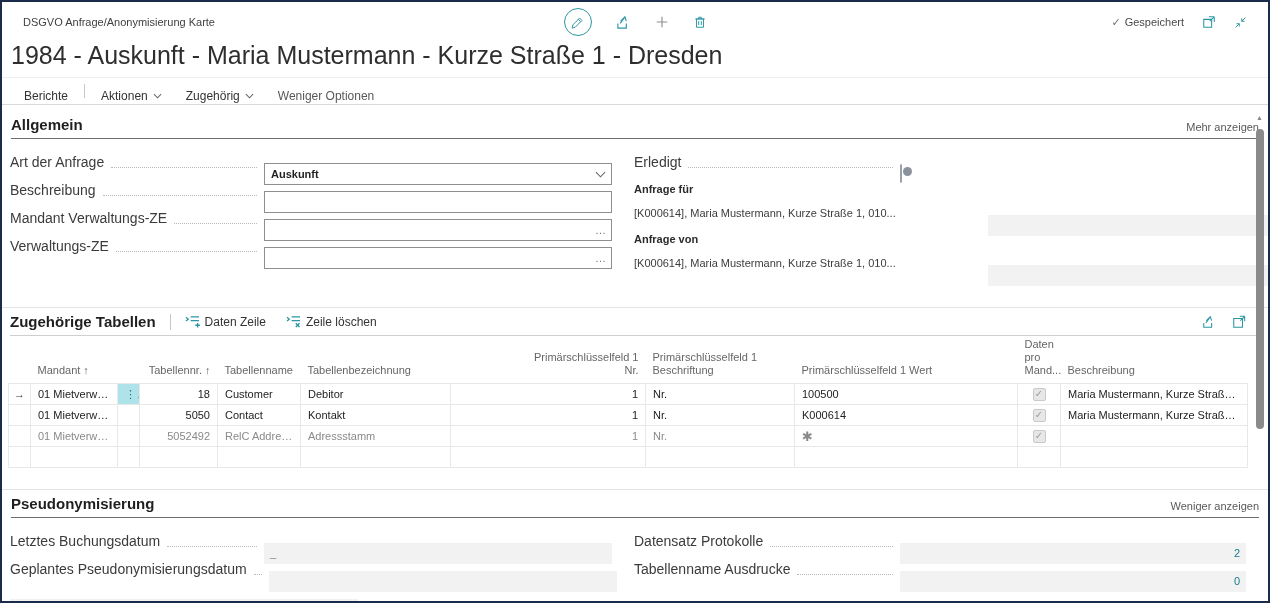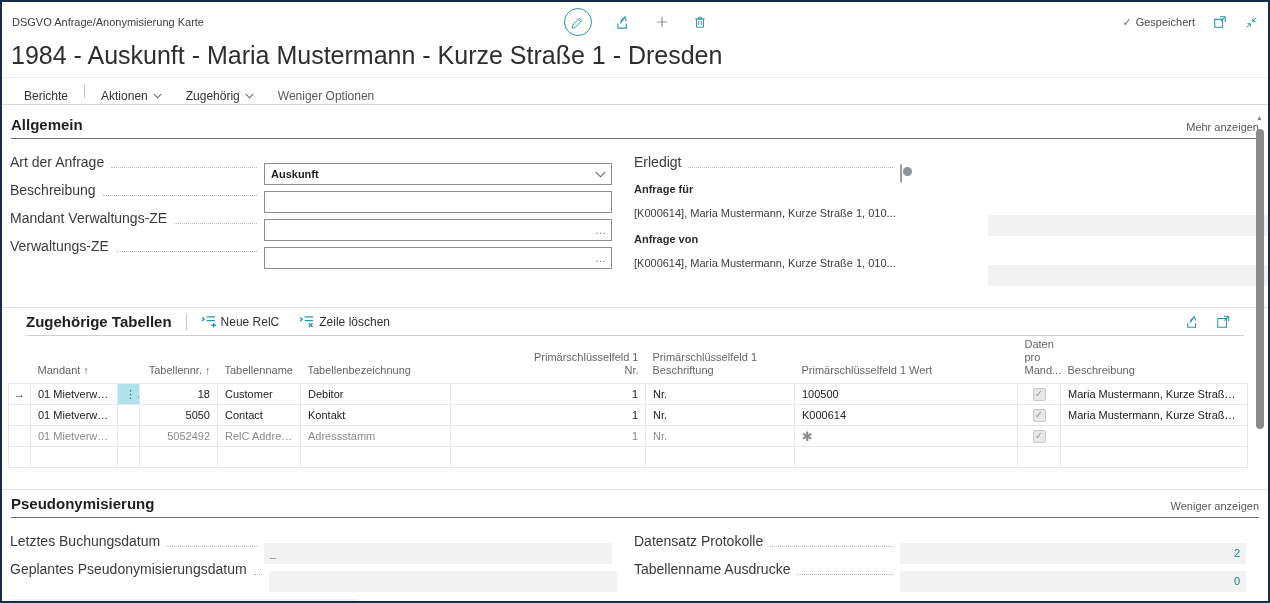--- a/index.html
+++ b/index.html
@@ -6,21 +6,21 @@
   html,body { background:#fff; }
   body { font-family:"Liberation Sans","DejaVu Sans",sans-serif; }
   .frame {
     position:relative; width:1270px; height:603px;
     border:2px solid #1b2b4b; background:#fff; overflow:hidden;
   }
 
   
   .appbar {
     display:grid; grid-template-columns:1fr auto 1fr; align-items:center;
-    margin-top:6px; padding:0 10px; height:28px;
+    margin-top:6px; padding:0 21px; height:28px;
   }
   .appbar .caption { font-size:11px; color:#404040; justify-self:start; }
   .cmd-icons { display:flex; align-items:center; gap:24px; justify-self:center; }
   .icon-btn { display:inline-flex; align-items:center; justify-content:center; cursor:pointer; color:#2b96a5; background:none; border:none; }
   .icon-btn svg { display:block; }
   .pencil-circle { width:28px; height:28px; border:1px solid #2b96a5; border-radius:50%; }
   .plus-gray { color:#8e8e8e; }
   .save-area { justify-self:end; display:flex; align-items:center; gap:18px; }
   .saved { font-size:11px; color:#4a4a4a; display:flex; align-items:center; gap:4px; }
   .saved .chk { color:#6d6d6d; font-size:11px; }
@@ -80,21 +80,21 @@
 
   .sub-label { font-size:11px; font-weight:700; color:#2b2b2b; height:24px; display:flex; align-items:flex-end; padding-bottom:5px; }
   .link-row { display:flex; align-items:center; height:26px;gap:40px; }
   .link-row .ltext { font-size:11px; color:#3c3c3c; white-space:nowrap; }
   .link-row .dot { width:5px; border-bottom:1px dotted #b9b9b9; height:12px; margin:0 6px; flex:1; max-width:60px; }
   .link-row .ctrl { width:346px; }
 
   
   .hsep { border-top:1px solid #e4e4e4; margin-top:31px; }
   .part-head {
-    display:flex; align-items:center; margin:0 24px; padding:5px 0 5px 0;
+    display:flex; align-items:center; margin:0 8px; padding:5px 0 5px 0;
     border-bottom:1px solid #cfcfcf;
   }
   .part-title { font-size:15px; font-weight:700; color:#1f1f1f; }
   .part-head .vline { width:1px; height:16px; background:#c8c8c8; margin:0 14px; }
   .action { display:flex; align-items:center; gap:5px; font-size:12px; color:#333; margin-right:20px; cursor:pointer; background:none; border:none; font-family:inherit; }
   .action svg { color:#2b96a5; }
   .part-head .spacer { flex:1; }
   .part-icons { display:flex; gap:16px; margin-right:14px; }
 
   table.grid { border-collapse:collapse; table-layout:fixed; width:1239px; margin-left:6px; font-size:11px; }
@@ -287,21 +287,21 @@
   <div class="hsep"></div>
   <section>
     <div class="part-head">
       <span class="part-title">Zugehörige Tabellen</span>
       <span class="vline"></span>
       <button class="action">
         <svg width="15" height="13" viewBox="0 0 16 14" fill="none" stroke="currentColor" stroke-width="1.3">
             <path d="M6 2h9M6 6h9M1 2.5l2.5 2L1 6.5"></path>
             <path d="M11 11h5M13.5 8.5v5" stroke-width="1.5"></path>
           </svg>
-        <span>Neue RelC</span>
+        <span>Daten Zeile</span>
       </button>
       <button class="action">
         <svg width="15" height="13" viewBox="0 0 16 14" fill="none" stroke="currentColor" stroke-width="1.3">
             <path d="M6 2h9M6 6h9M1 2.5l2.5 2L1 6.5"></path>
             <path d="M10.5 9l4 4M14.5 9l-4 4" stroke-width="1.5"></path>
           </svg>
         <span>Zeile löschen</span>
       </button>
       <span class="spacer"></span>
       <span class="part-icons">

